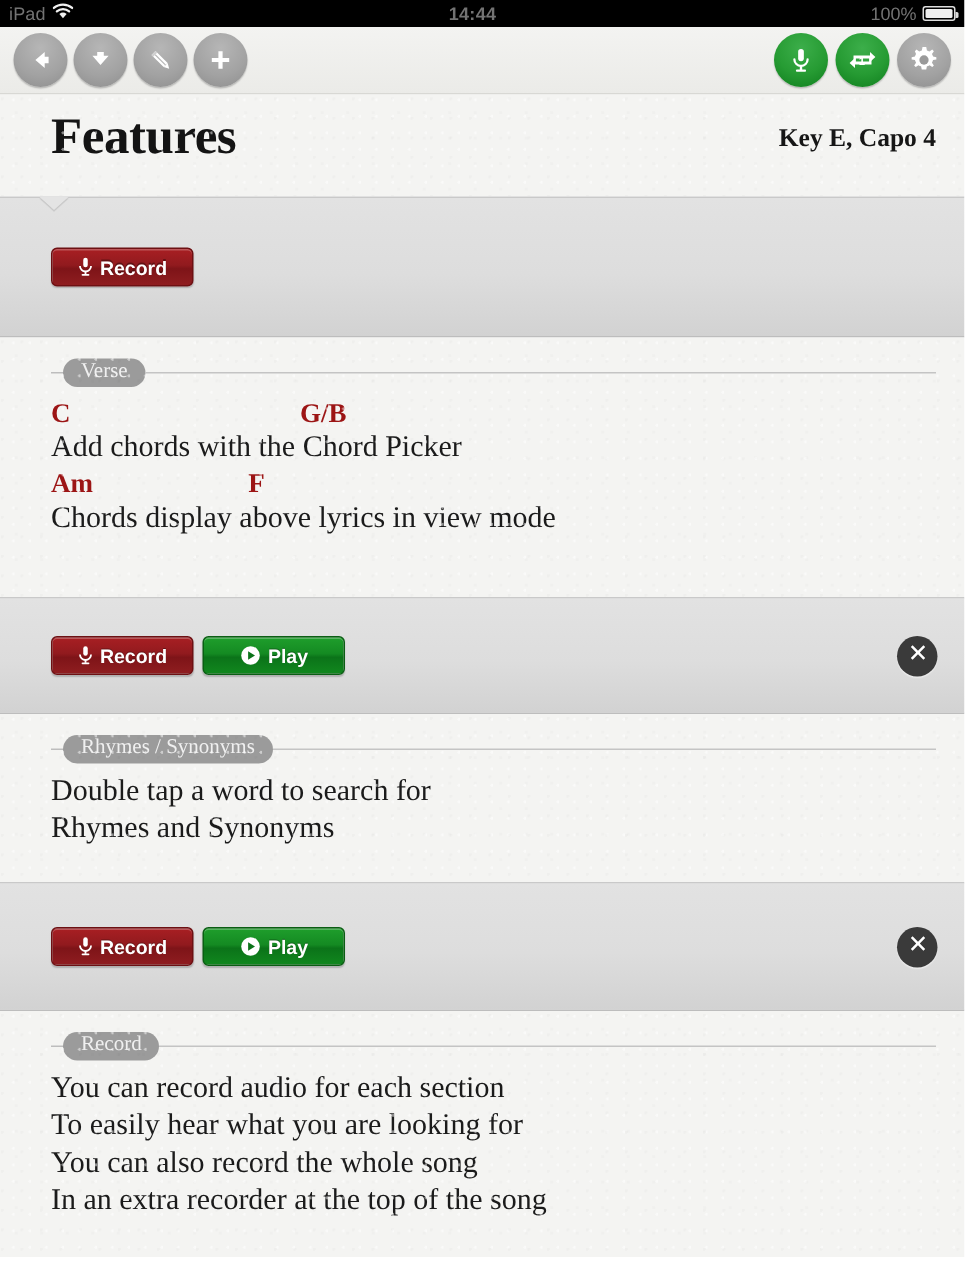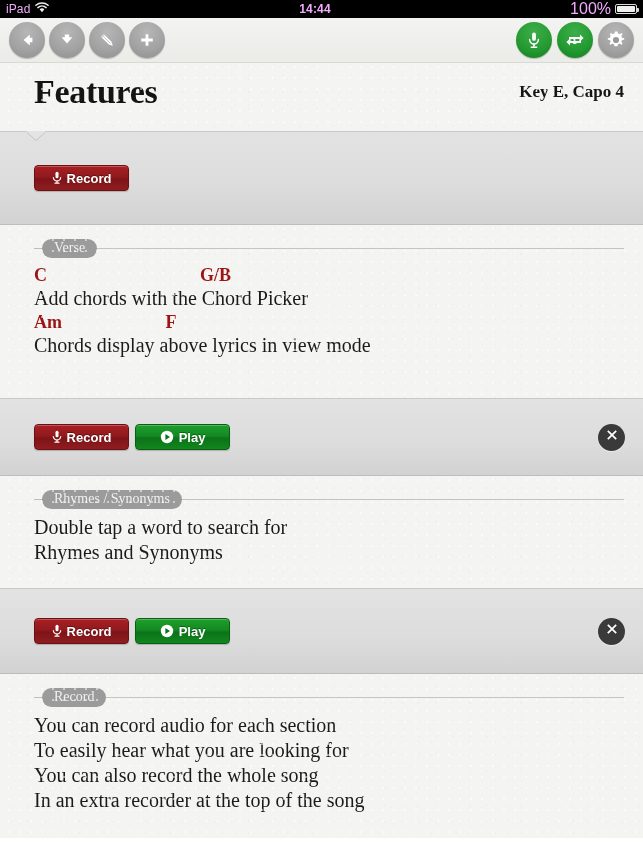--- a/index.html
+++ b/index.html
@@ -12,39 +12,39 @@
     height: 857px;
     overflow: hidden;
     font-family: "Liberation Sans", sans-serif;
     -webkit-font-smoothing: antialiased;
   }
 
   
   .statusbar {
     height: 18px;
     background: #000000;
-    color: #f0abfc;
+    color: #737373;
     display: flex;
     align-items: center;
     font-size: 12px;
     font-family: "Liberation Sans", sans-serif;
     position: relative;
     padding: 0 6px;
     box-sizing: border-box;
   }
   .sb-left { display: flex; align-items: center; gap: 5px; }
   .sb-carrier { font-size: 12px; letter-spacing: 0.1px; }
   .sb-center {
     position: absolute; left: 0; right: 13px; text-align: center;
     font-size: 12px; font-weight: bold; letter-spacing: 0.2px;
     pointer-events: none;
   }
   .sb-right {
     margin-left: auto; display: flex; align-items: center; gap: 4px;
-    font-size: 16px; z-index: 2;
+    font-size: 12px; z-index: 2;
   }
   .wifi-ico { display: block; }
   .batt {
     width: 22px; height: 10px; border: 1px solid #dcdcdc; border-radius: 2px;
     position: relative; box-sizing: border-box; padding: 1px;
   }
   .batt::after {
     content: ""; position: absolute; right: -3px; top: 3px;
     width: 2px; height: 4px; background: #dcdcdc; border-radius: 0 1px 1px 0;
   }

